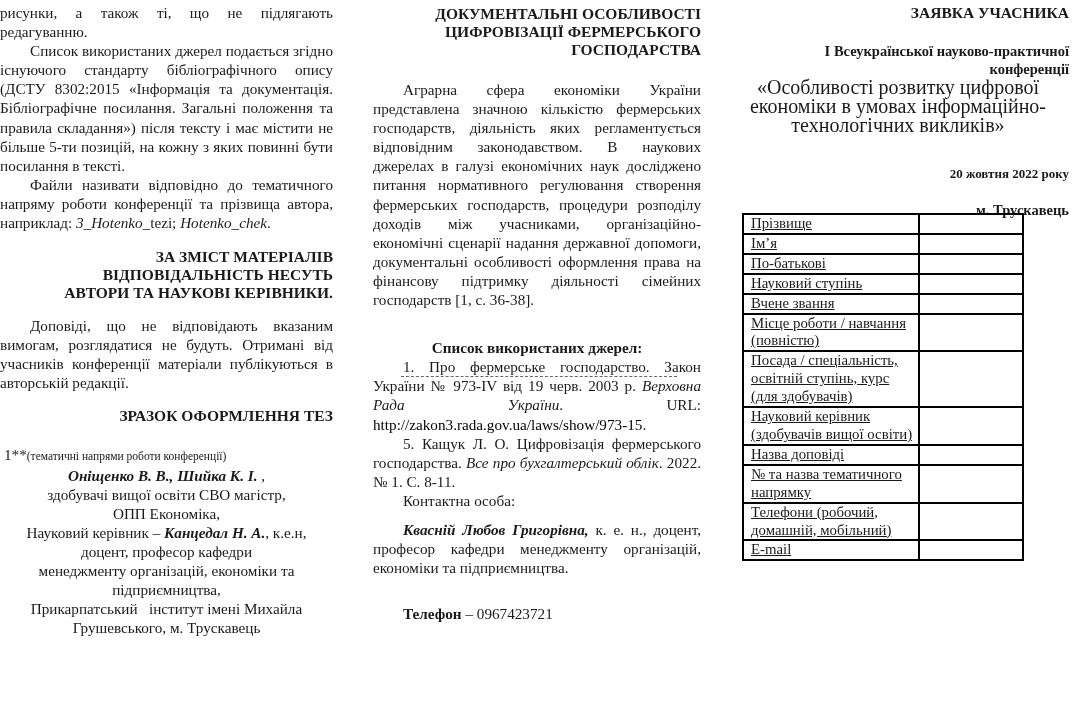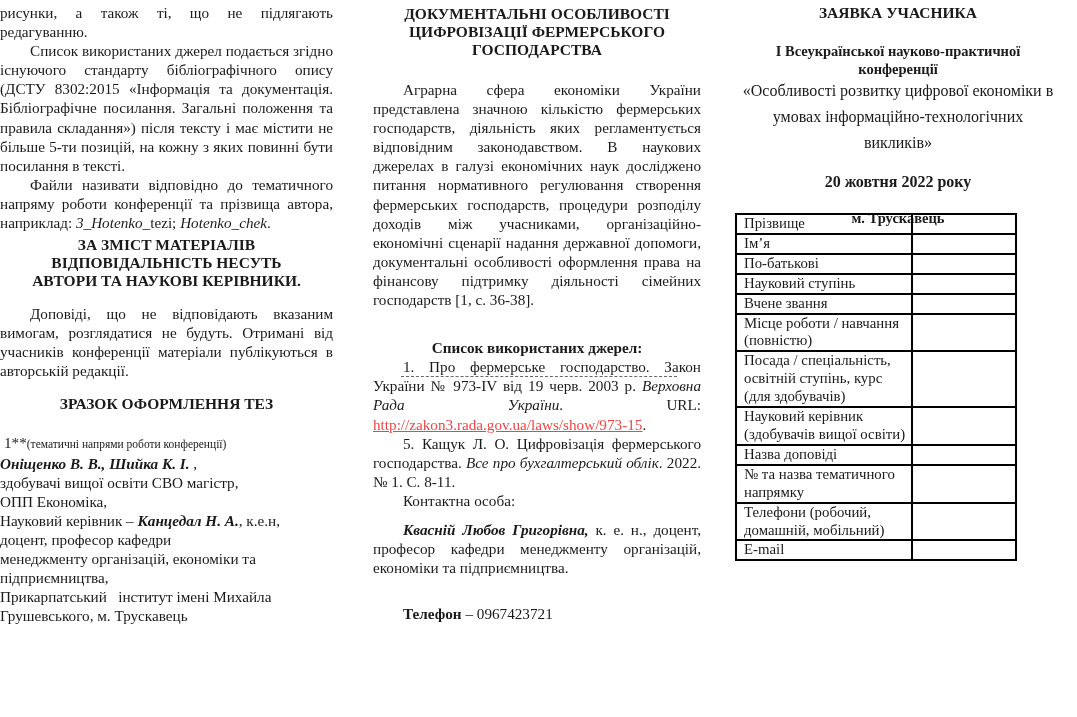--- a/index.html
+++ b/index.html
@@ -11,47 +11,47 @@
     position: relative;
   }
   .col { position: absolute; top: 0; }
   .col1 { left: 0; width: 333px; }
   .col2 { left: 373px; width: 328px; }
   .col3 { left: 727px; width: 342px; }
   p { margin: 0; }
   .just { text-align: justify; }
   .ind { text-indent: 30px; }
   .center { text-align: center; }
-  .right { text-align: left; }
+  .right { text-align: center; }
   .b { font-weight: bold; text-align: center; }
   .i { font-style: italic; }
   .bi { font-weight: bold; font-style: italic; }
   .small { font-size: 11.5px; }
-  .h-bold { font-weight: bold; text-align: center; font-size: 15.5px; line-height: 18px; }
-  a.link { color: #ef4444; text-decoration: underline; }
+  .h-bold { font-weight: bold; text-align: right; font-size: 15.5px; line-height: 18px; }
+  a.link { color: #000000; }
   .dots {
     position: absolute; left: 28px; width: 276px; top: 376px;
     border-top: 1.3px dashed #666; height: 0;
   }
   table.form {
-    border-collapse: collapse; width: 282px; position: absolute; top: 213px; left: 8px;
-    font-size: 14.8px; line-height: 17.9px;
+    border-collapse: collapse; width: 282px; position: absolute; top: 213px; left: 15px;
+    font-size: 14.8px; line-height: 17.9px; text-decoration: underline;
   }
   table.form td { border: 2px solid #000; padding: 0 0 0 7px; vertical-align: top; }
   table.form td.val { width: 102px; padding: 0; }
 </style>
 </head>
 <body>
 
 <div class="col col1">
   <p class="just" style="margin-top:3px">рисунки, а також ті, що не підлягають редагуванню.</p>
   <p class="just ind">Список використаних джерел подається згідно існуючого стандарту бібліографічного опису (ДСТУ 8302:2015 «Інформація та документація. Бібліографічне посилання. Загальні положення та правила складання») після тексту і має містити не більше 5-ти позицій, на кожну з яких повинні бути посилання в тексті.</p>
   <p class="just ind"><span>Файли називати відповідно до тематичного напряму роботи конференції та прізвища автора, наприклад: </span><span class="i">3_Hotenko</span><span>_tezi; </span><span class="i">Hotenko_chek</span><span>.</span></p>
 
-  <div style="margin-top:4px">
+  <div style="margin-top:16px">
     <p class="h-bold">ЗА ЗМІСТ МАТЕРІАЛІВ</p>
     <p class="h-bold">ВІДПОВІДАЛЬНІСТЬ  НЕСУТЬ</p>
     <p class="h-bold">АВТОРИ  ТА НАУКОВІ КЕРІВНИКИ.</p>
   </div>
 
   <p class="just ind" style="margin-top:14px">Доповіді, що не відповідають вказаним вимогам, розглядатися не будуть. Отримані від учасників конференції матеріали публікуються в авторській редакції.</p>
 
   <p class="h-bold" style="margin-top:14px">ЗРАЗОК  ОФОРМЛЕННЯ  ТЕЗ</p>
 
   <div style="margin-top:20px">
@@ -85,23 +85,23 @@
   <p class="ind" style="">Контактна особа:</p>
   <p class="just ind" style="margin-top:10px"><span class="bi">Квасній Любов Григорівна,</span><span> к. е. н., доцент, професор кафедри менеджменту організацій, економіки та підприємництва.</span></p>
   <p class="ind" style="margin-top:27px"><span class="b">Телефон</span><span> – 0967423721</span></p>
 </div>
 
 <div class="col col3" style="height:717px">
   <p class="h-bold" style="margin-top:4px">ЗАЯВКА УЧАСНИКА</p>
   <div style="margin-top:20px">
     <p class="h-bold" style="font-size:14.5px">І Всеукраїнської науково-практичної</p>
     <p class="h-bold" style="font-size:14.5px">конференції</p>
-    <p class="center" style="font-size:16px;line-height:26px;padding:0 10px">«Особливості розвитку цифрової економіки в умовах інформаційно-технологічних викликів»</p>
+    <p class="center" style="font-size:20px;line-height:19px;padding:0 10px">«Особливості розвитку цифрової економіки в умовах інформаційно-технологічних викликів»</p>
   </div>
-  <p class="h-bold" style="margin-top:17px;font-size:16px">20 жовтня 2022 року</p>
+  <p class="h-bold" style="margin-top:30px;font-size:13px">20 жовтня 2022 року</p>
   <p class="h-bold" style="margin-top:18px;font-size:14.5px">м. Трускавець</p>
 
   <table class="form">
     <tbody id="form-body">
         <tr>
           <td>Прізвище</td>
           <td class="val"></td>
         </tr>
         <tr>
           <td>Ім’я</td>

